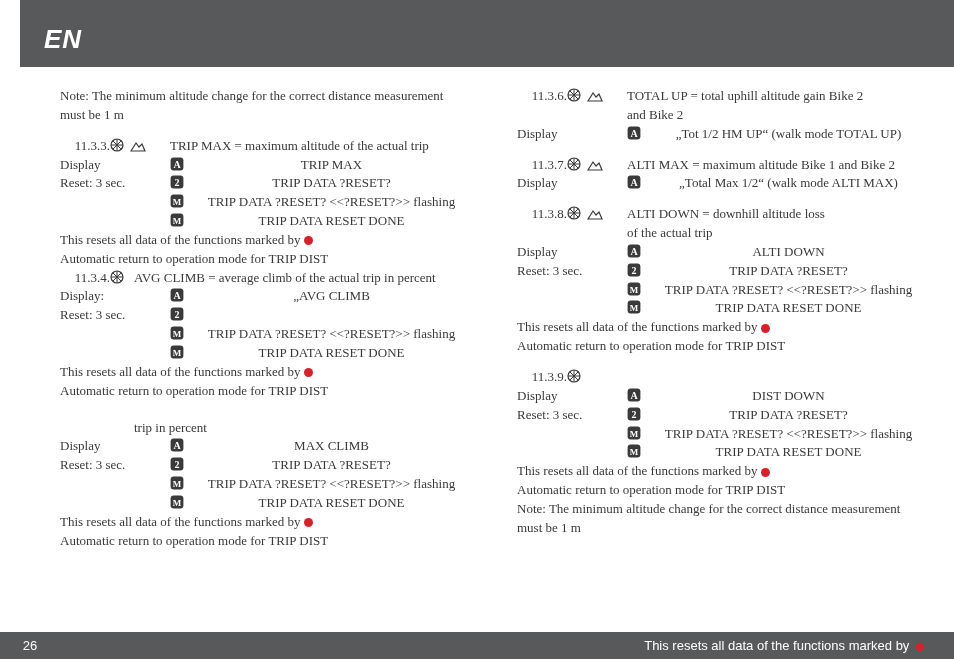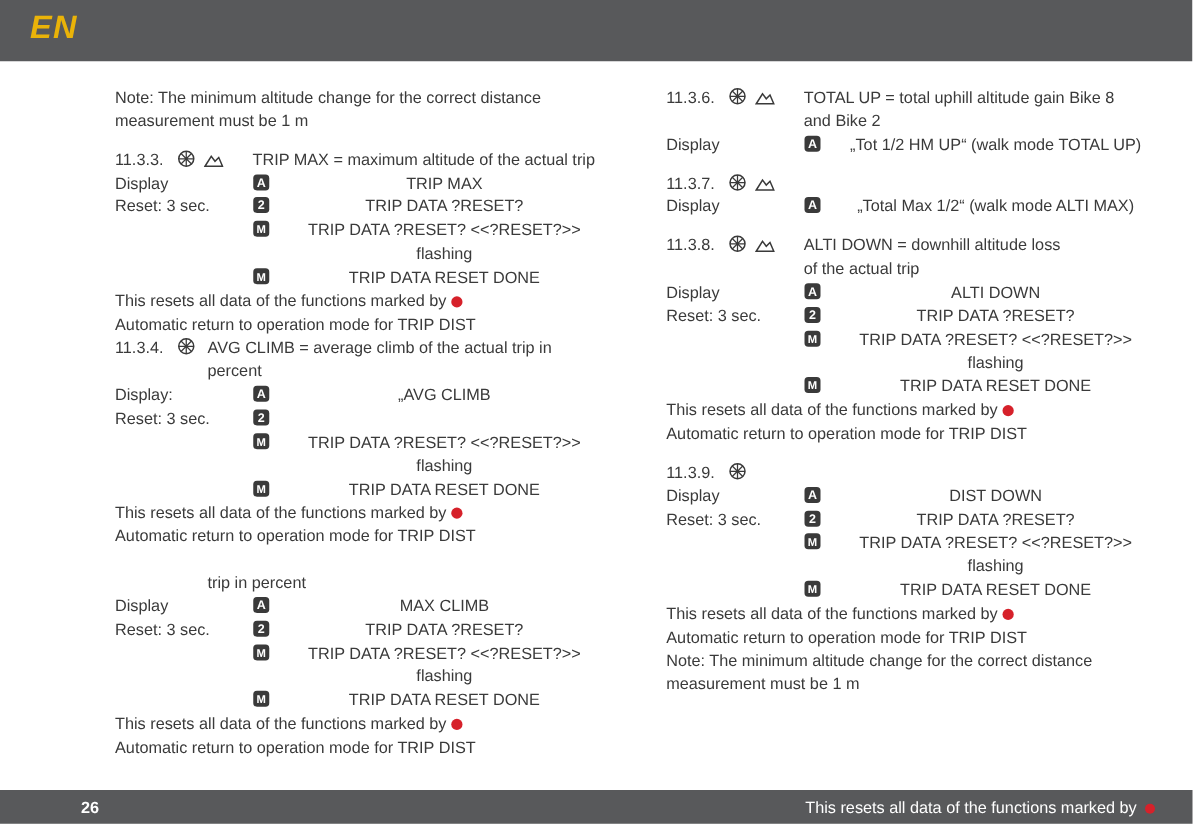--- a/index.html
+++ b/index.html
@@ -6,63 +6,65 @@
     margin: 0;
     padding: 0;
     width: 954px;
     height: 659px;
     font-family: "Helvetica Neue", Arial, sans-serif;
     background: #fff;
     color: #3a3a3a;
   }
   .header {
     background: #58595b;
-    color: #eab308;
-    padding: 6px 0 12px 24px;
+    color: #ffffff;
+    padding: 24px 0 12px 24px;
     font-style: italic;
     font-weight: 600;
     font-size: 26px;
     letter-spacing: 1px;
+    margin-left: 20px;
   }
   .page {
     display: flex;
-    padding: 20px 30px 0 92px;
+    padding: 20px 30px 0 60px;
     gap: 50px;
     font-size: 13px;
     line-height: 1.45;
     font-stretch: condensed;
     height: 545px;
     overflow: hidden;
+    font-family: Liberation Serif, serif;
   }
   .col {
     flex: 1;
     min-width: 0;
   }
   .row {
     display: flex;
   }
   .clbl1 { width: 110px; flex-shrink:0;}
   .cico  { width: 26px;  flex-shrink:0; text-align:left;}
   .ctext { flex:1;text-align:center; }
   .idrow { display:flex; }
-  .idnum { width:50px; flex-shrink:0; }
+  .idnum { width:50px; flex-shrink:0;text-align:right; }
   .idico { width:60px; flex-shrink:0; letter-spacing:3px;}
   svg.icon { vertical-align: -2px; }
   .dot {
     display:inline-block; width:9px; height:9px;
     border-radius:50%; background:#d6212a; vertical-align:middle;
   }
   .footer {
     position:absolute;
     left:0; right:0; top:632px;
     background:#58595b; color:#fff;
     display:flex; align-items:center;
     height:27px; font-size:13px;
   }
-  .footer .pnum { width:60px; text-align:center; font-weight:700;margin-left:42px;}
+  .footer .pnum { width:60px; text-align:center; font-weight:400;}
   .footer .fright{ margin-left:auto; margin-right:30px; }
   .footer .dotf {
     display:inline-block; width:8px; height:8px;
     border-radius:50%; background:#d6212a; vertical-align:middle; margin-left:3px;
   }
   .gap { height:12px; }
   .gapS{ height:6px; }
 </style>
 </head>
 <body>
@@ -243,21 +245,21 @@
     <div class="idrow">
       <span class="idnum">11.3.6.</span>
       <span class="idico">
         <svg class="icon" width="14" height="14">
             <use href="#ic-wheel"></use>
           </svg>
         <svg class="icon" width="16" height="12">
             <use href="#ic-mtn"></use>
           </svg>
       </span>
-      <span>TOTAL UP = total uphill altitude gain Bike 8</span>
+      <span>TOTAL UP = total uphill altitude gain Bike 2</span>
     </div>
     <div class="idrow">
         <span class="idnum"></span>
         <span class="idico"></span>
       <span>and Bike 2</span>
       </div>
     <div class="row">
         <span class="clbl1">Display</span>
       <span class="cico"><svg class="icon" width="14" height="14">
             <use href="#ic-letter"></use>
@@ -271,20 +273,21 @@
     <div class="idrow">
       <span class="idnum">11.3.7.</span>
       <span class="idico">
         <svg class="icon" width="14" height="14">
             <use href="#ic-wheel"></use>
           </svg>
         <svg class="icon" width="16" height="12">
             <use href="#ic-mtn"></use>
           </svg>
       </span>
+      <span>ALTI MAX = maximum altitude Bike 1 and Bike 2</span>
     </div>
     <div class="row">
         <span class="clbl1">Display</span>
       <span class="cico"><svg class="icon" width="14" height="14">
             <use href="#ic-letter"></use>
             <text x="7" y="10.5" text-anchor="middle" font-size="10" fill="#fff" font-weight="bold">A</text>
           </svg></span>
       <span class="ctext">„Total Max 1/2“ (walk mode ALTI MAX)</span>
       </div>
 

